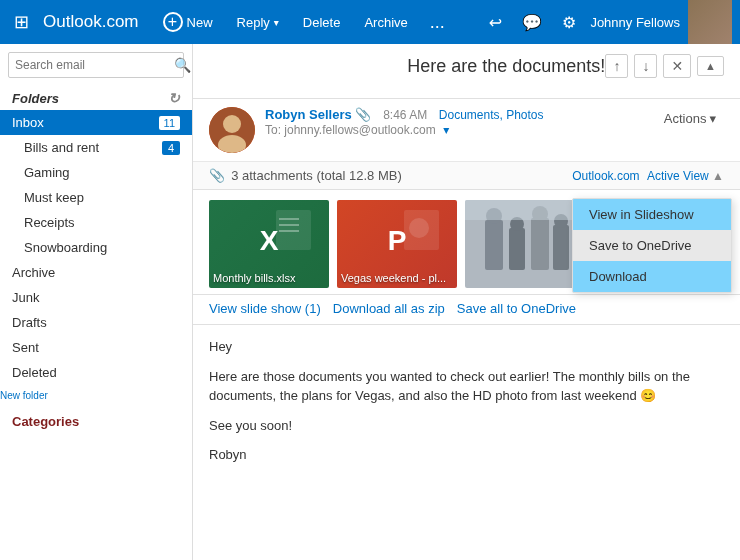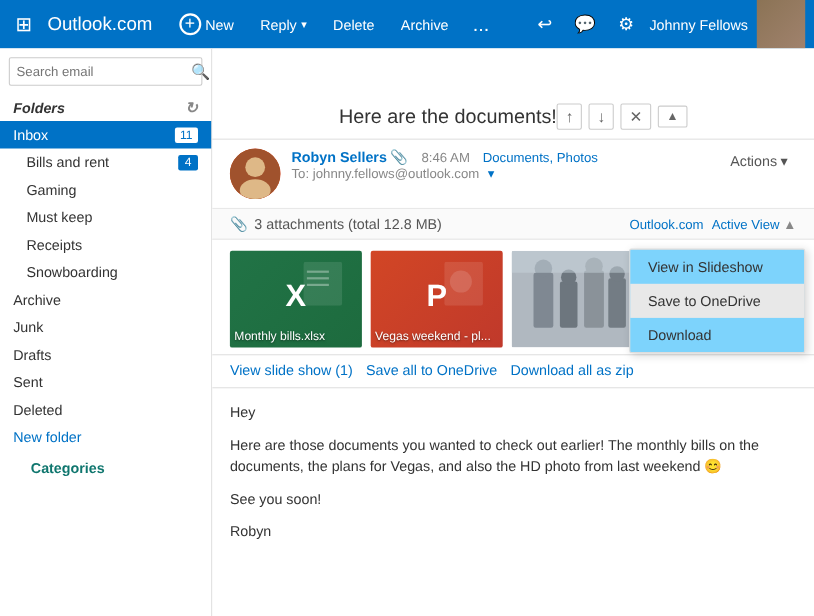--- a/index.html
+++ b/index.html
@@ -53,30 +53,30 @@
       padding: 5px 12px; cursor: pointer; display: flex; align-items: center;
       justify-content: space-between; color: #333; font-size: 13px;
     }
     .folder-item.active { background: #0072c6; color: white; }
     .folder-item.active .badge { background: white; color: #0072c6; }
     .folder-item.sub { padding-left: 24px; }
     .badge {
       background: #0072c6; color: white; border-radius: 2px;
       font-size: 11px; padding: 1px 5px; min-width: 18px; text-align: center;
     }
-    .new-folder-link { color: #0072c6; cursor: pointer; padding: 5px 12px; font-size: 13px; }
-    .categories-header { padding: 4px 12px; font-size: 13px; font-weight: 600; color: #0f766e; margin-top: 4px; margin-left: 16px; }
+    .new-folder-link { color: #0072c6; cursor: pointer; padding: 5px 0; font-size: 10px; }
+    .categories-header { padding: 4px 12px; font-size: 13px; font-weight: 600; color: #7f1d1d; margin-top: 4px; }
 
     
     .content-area { flex: 1; display: flex; flex-direction: column; background: #fff; }
 
     
     .email-header {
-      padding: 10px 16px 8px; border-bottom: 1px solid #e0e0e0;
-      display: flex; align-items: center; justify-content: center; margin-top: 40px;
+      padding: 10px 16px 20px; border-bottom: 1px solid #e0e0e0;
+      display: flex; align-items: center; justify-content: flex-end;
     }
     .email-subject { font-size: 18px; font-weight: 300; color: #333; }
     .email-header-actions { display: flex; gap: 6px; align-items: center; }
     .hdr-icon-btn {
       background: none; border: 1px solid #ccc; color: #666;
       cursor: pointer; padding: 3px 7px; font-size: 14px; border-radius: 2px;
     }
 
     
     .sender-row {
@@ -357,22 +357,22 @@
 
       <div class="context-menu">
         <div class="context-menu-item">View in Slideshow</div>
         <div class="context-menu-item active">Save to OneDrive</div>
         <div class="context-menu-item">Download</div>
       </div>
     </div>
 
     <div class="attach-actions">
       <span class="attach-action-link">View slide show (1)</span>
+      <span class="attach-action-link">Download all as zip</span>
       <span class="attach-action-link">Save all to OneDrive</span>
-      <span class="attach-action-link">Download all as zip</span>
     </div>
 
     <div class="email-body">
       <p>Hey</p>
       <p>Here are those documents you wanted to check out earlier! The monthly bills on the documents, the plans for Vegas, and also the HD photo from last weekend 😊</p>
       <p>See you soon!</p>
       <p>Robyn</p>
     </div>
 
   </div>

